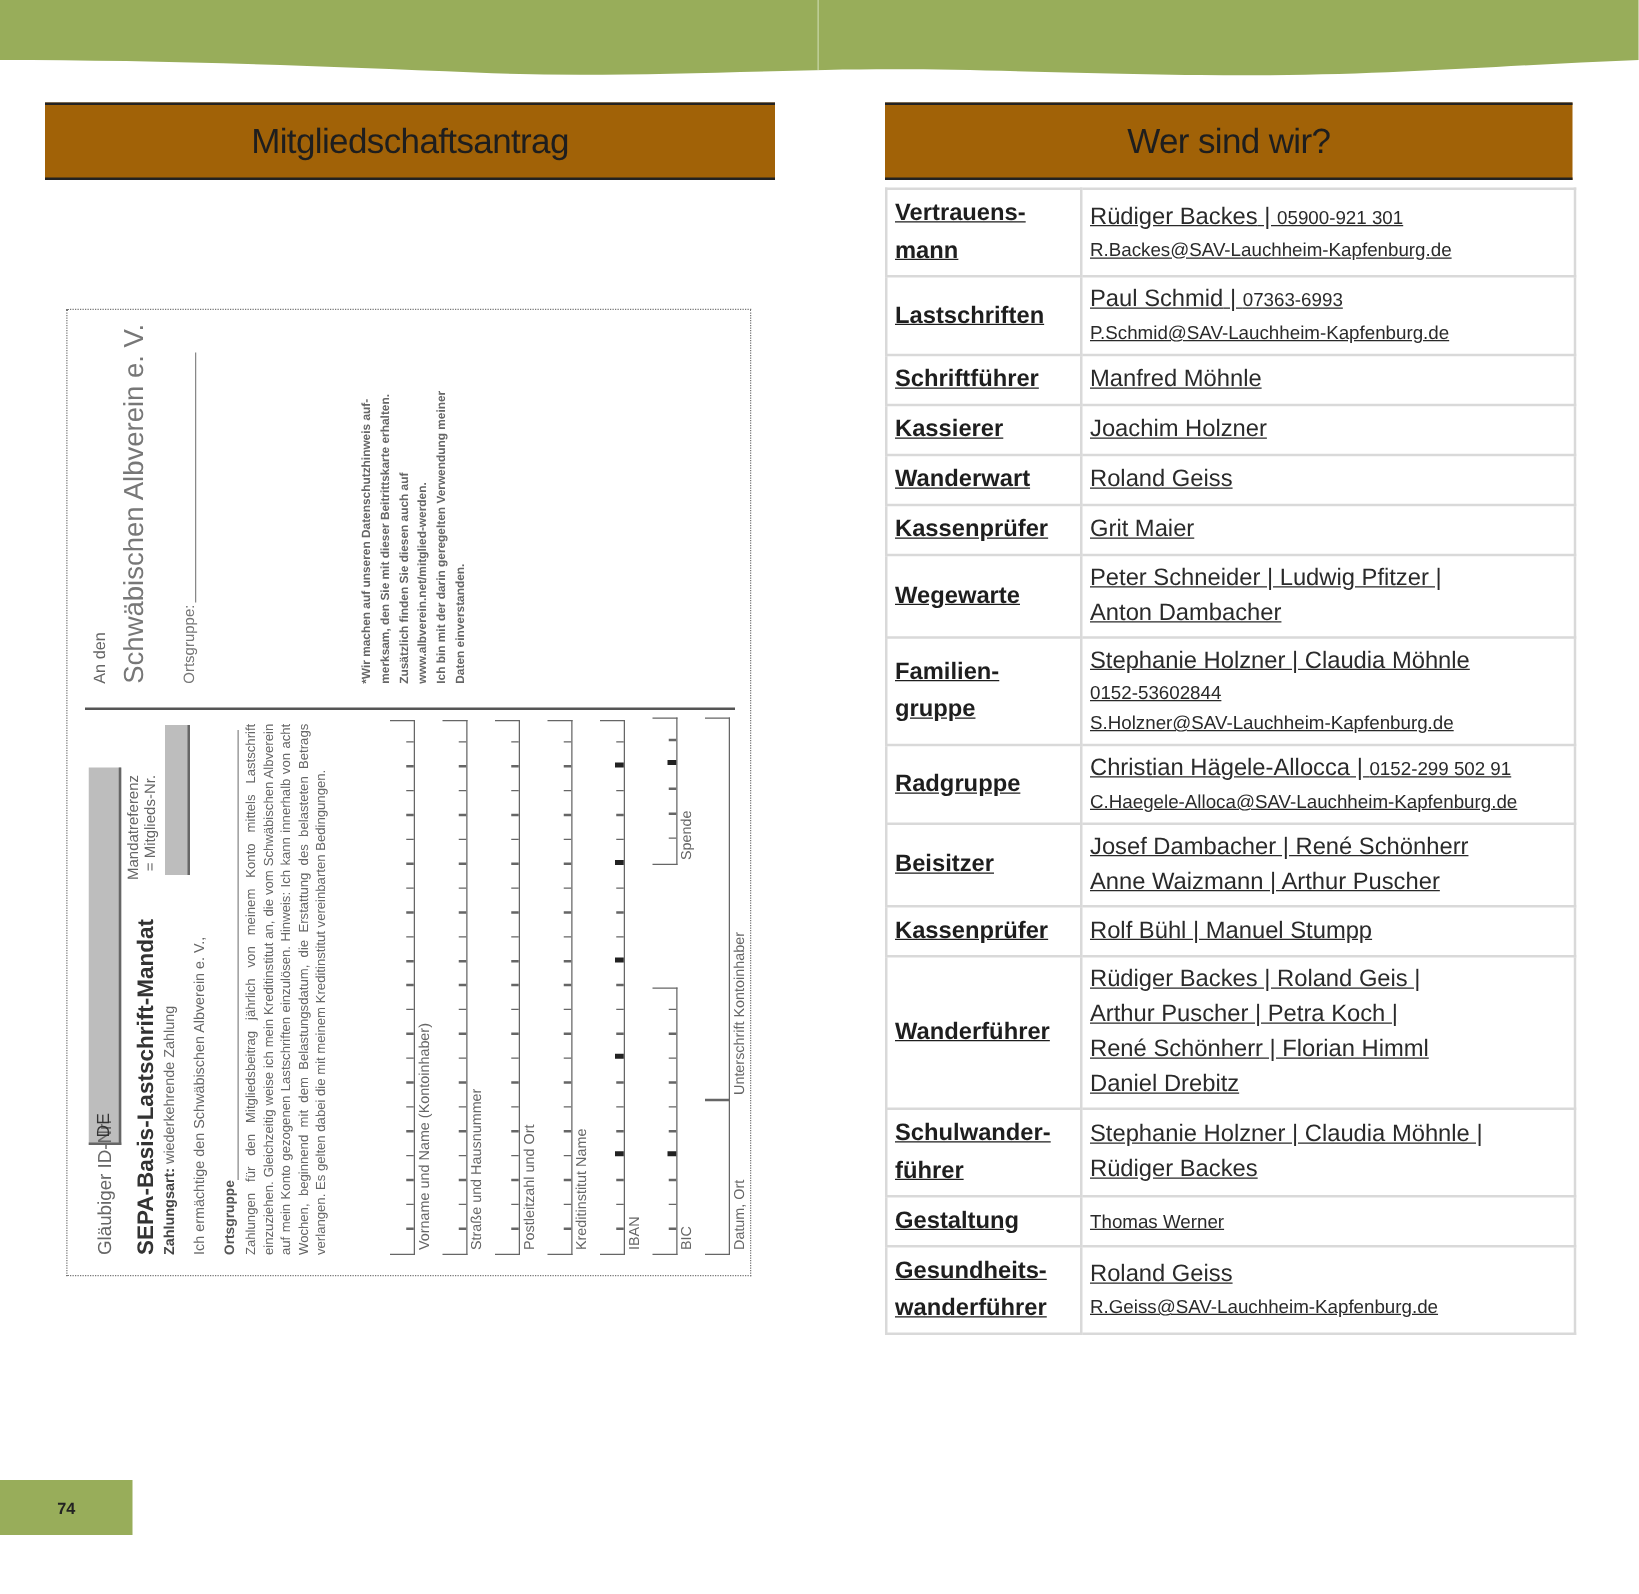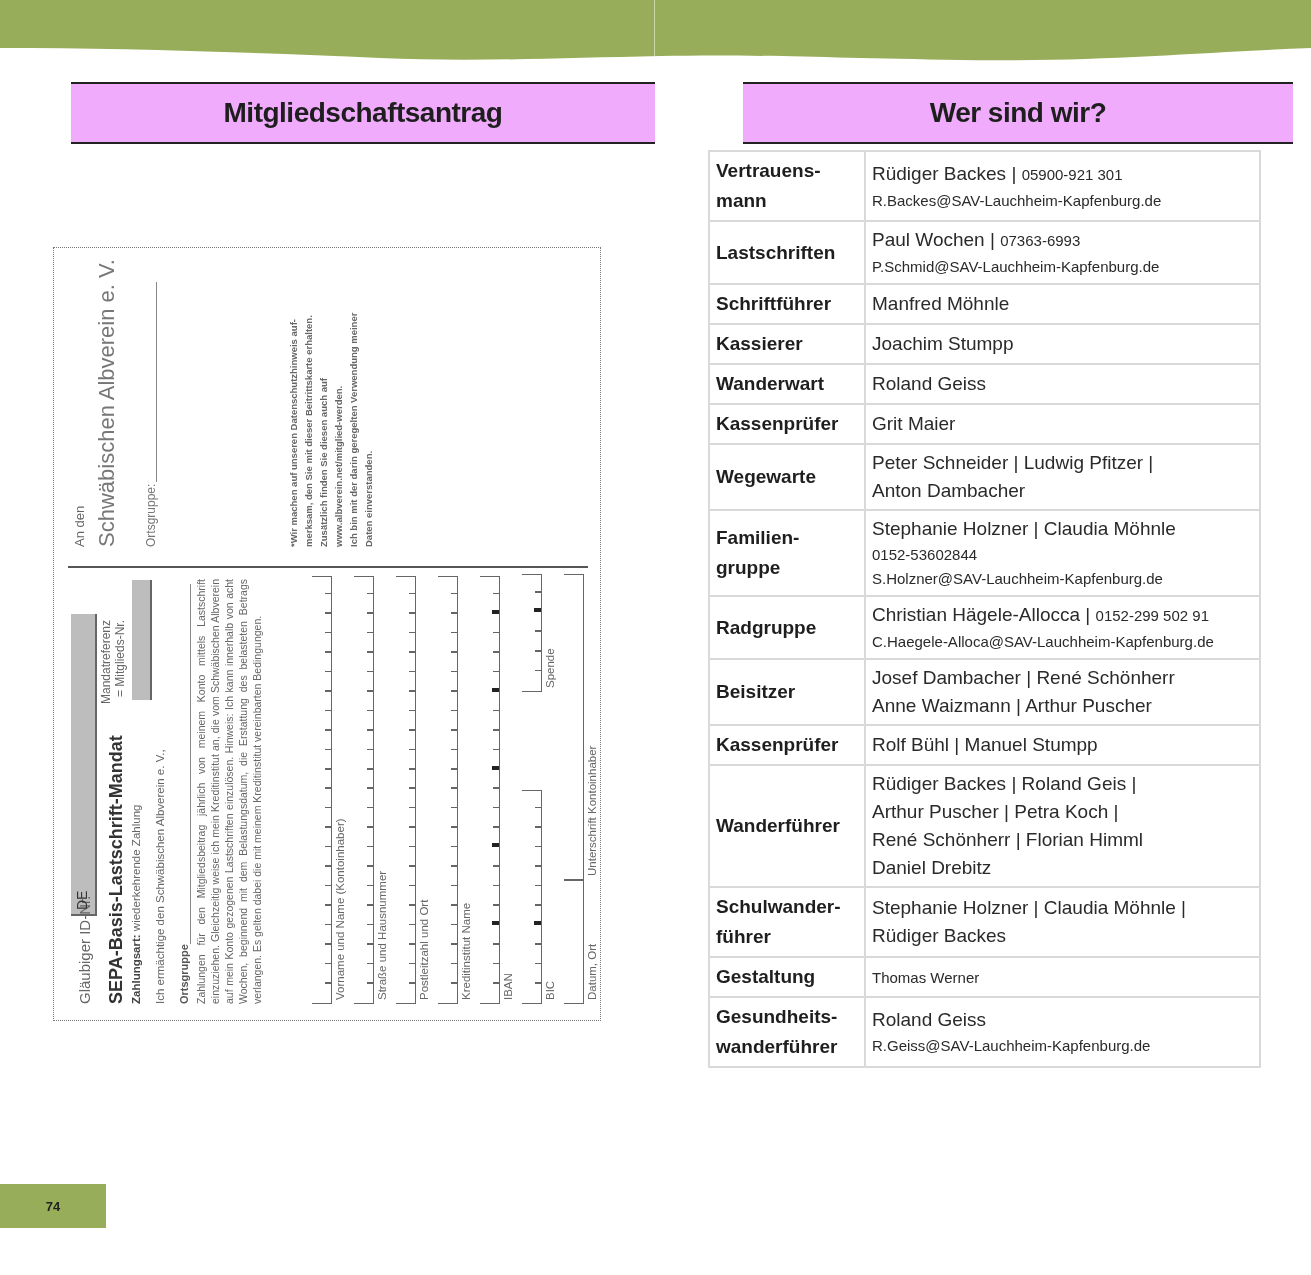--- a/index.html
+++ b/index.html
@@ -9,26 +9,25 @@
     font-family: "Liberation Sans", "DejaVu Sans", sans-serif;
     color: #1e1e1e;
   }
   
   .wave { position: absolute; left: 0; top: 0; width: 1311px; height: 62px; }
   .page-divider { position: absolute; left: 654px; top: 0; width: 1px; height: 56px; background: #c8d6a8; }
 
   
   .section-title {
     position: absolute; top: 82px; height: 58px;
-    background: #f0abfc;
+    background: #a16207;
     border-top: 2px solid #222; border-bottom: 2px solid #222;
     display: flex; align-items: center; justify-content: center;
-    font-size: 28px; font-weight: bold; color: #1e1e1e;
+    font-size: 28px; font-weight: normal; color: #1e1e1e;
     letter-spacing: -0.5px;
-    margin-left: 35px;
   }
   .title-left { left: 36px; width: 584px; }
   .title-right { left: 708px; width: 550px; }
 
   
   .form-frame {
     position: absolute; left: 53px; top: 247px; width: 548px; height: 774px;
     border: 1.5px dotted #777;
     box-sizing: border-box;
     background: #fff;
@@ -71,20 +70,21 @@
   
   .team-table {
     position: absolute; left: 708px; top: 150px; width: 553px;
     border-collapse: collapse;
     font-size: 19px;
   }
   .team-table td {
     border: 2px solid #d9d9d9;
     vertical-align: middle;
     padding: 4px 6px;
+    text-decoration: underline;
   }
   .team-table td.role { width: 142px; font-weight: bold; color: #1e1e1e; line-height: 30px; }
   .team-table td.person { color: #2a2a2a; line-height: 28px; }
   .small { font-size: 15px; }
   .email { font-size: 15px; line-height: 24px; display: block; }
 
   .page-num {
     position: absolute; left: 0; top: 1184px; width: 106px; height: 44px;
     background: #98ad5a; display: flex; align-items: center; justify-content: center;
     font-size: 13px; font-weight: bold; color: #222;
@@ -286,29 +286,29 @@
 <div class="page-num">74</div>
 
 <table class="team-table">
   <tbody id="team-body">
       <tr>
         <td class="role">Vertrauens-<br>mann</td>
         <td class="person"><span>Rüdiger Backes</span> | <span class="small">05900-921 301</span><span class="email">R.Backes@SAV-Lauchheim-Kapfenburg.de</span></td>
       </tr>
       <tr>
         <td class="role">Lastschriften</td>
-        <td class="person"><span>Paul Wochen</span> | <span class="small">07363-6993</span><span class="email">P.Schmid@SAV-Lauchheim-Kapfenburg.de</span></td>
+        <td class="person"><span>Paul Schmid</span> | <span class="small">07363-6993</span><span class="email">P.Schmid@SAV-Lauchheim-Kapfenburg.de</span></td>
       </tr>
       <tr>
         <td class="role">Schriftführer</td>
         <td class="person"><span>Manfred Möhnle</span></td>
       </tr>
       <tr>
         <td class="role">Kassierer</td>
-        <td class="person"><span>Joachim Stumpp</span></td>
+        <td class="person"><span>Joachim Holzner</span></td>
       </tr>
       <tr>
         <td class="role">Wanderwart</td>
         <td class="person"><span>Roland Geiss</span></td>
       </tr>
       <tr>
         <td class="role">Kassenprüfer</td>
         <td class="person"><span>Grit Maier</span></td>
       </tr>
       <tr>

